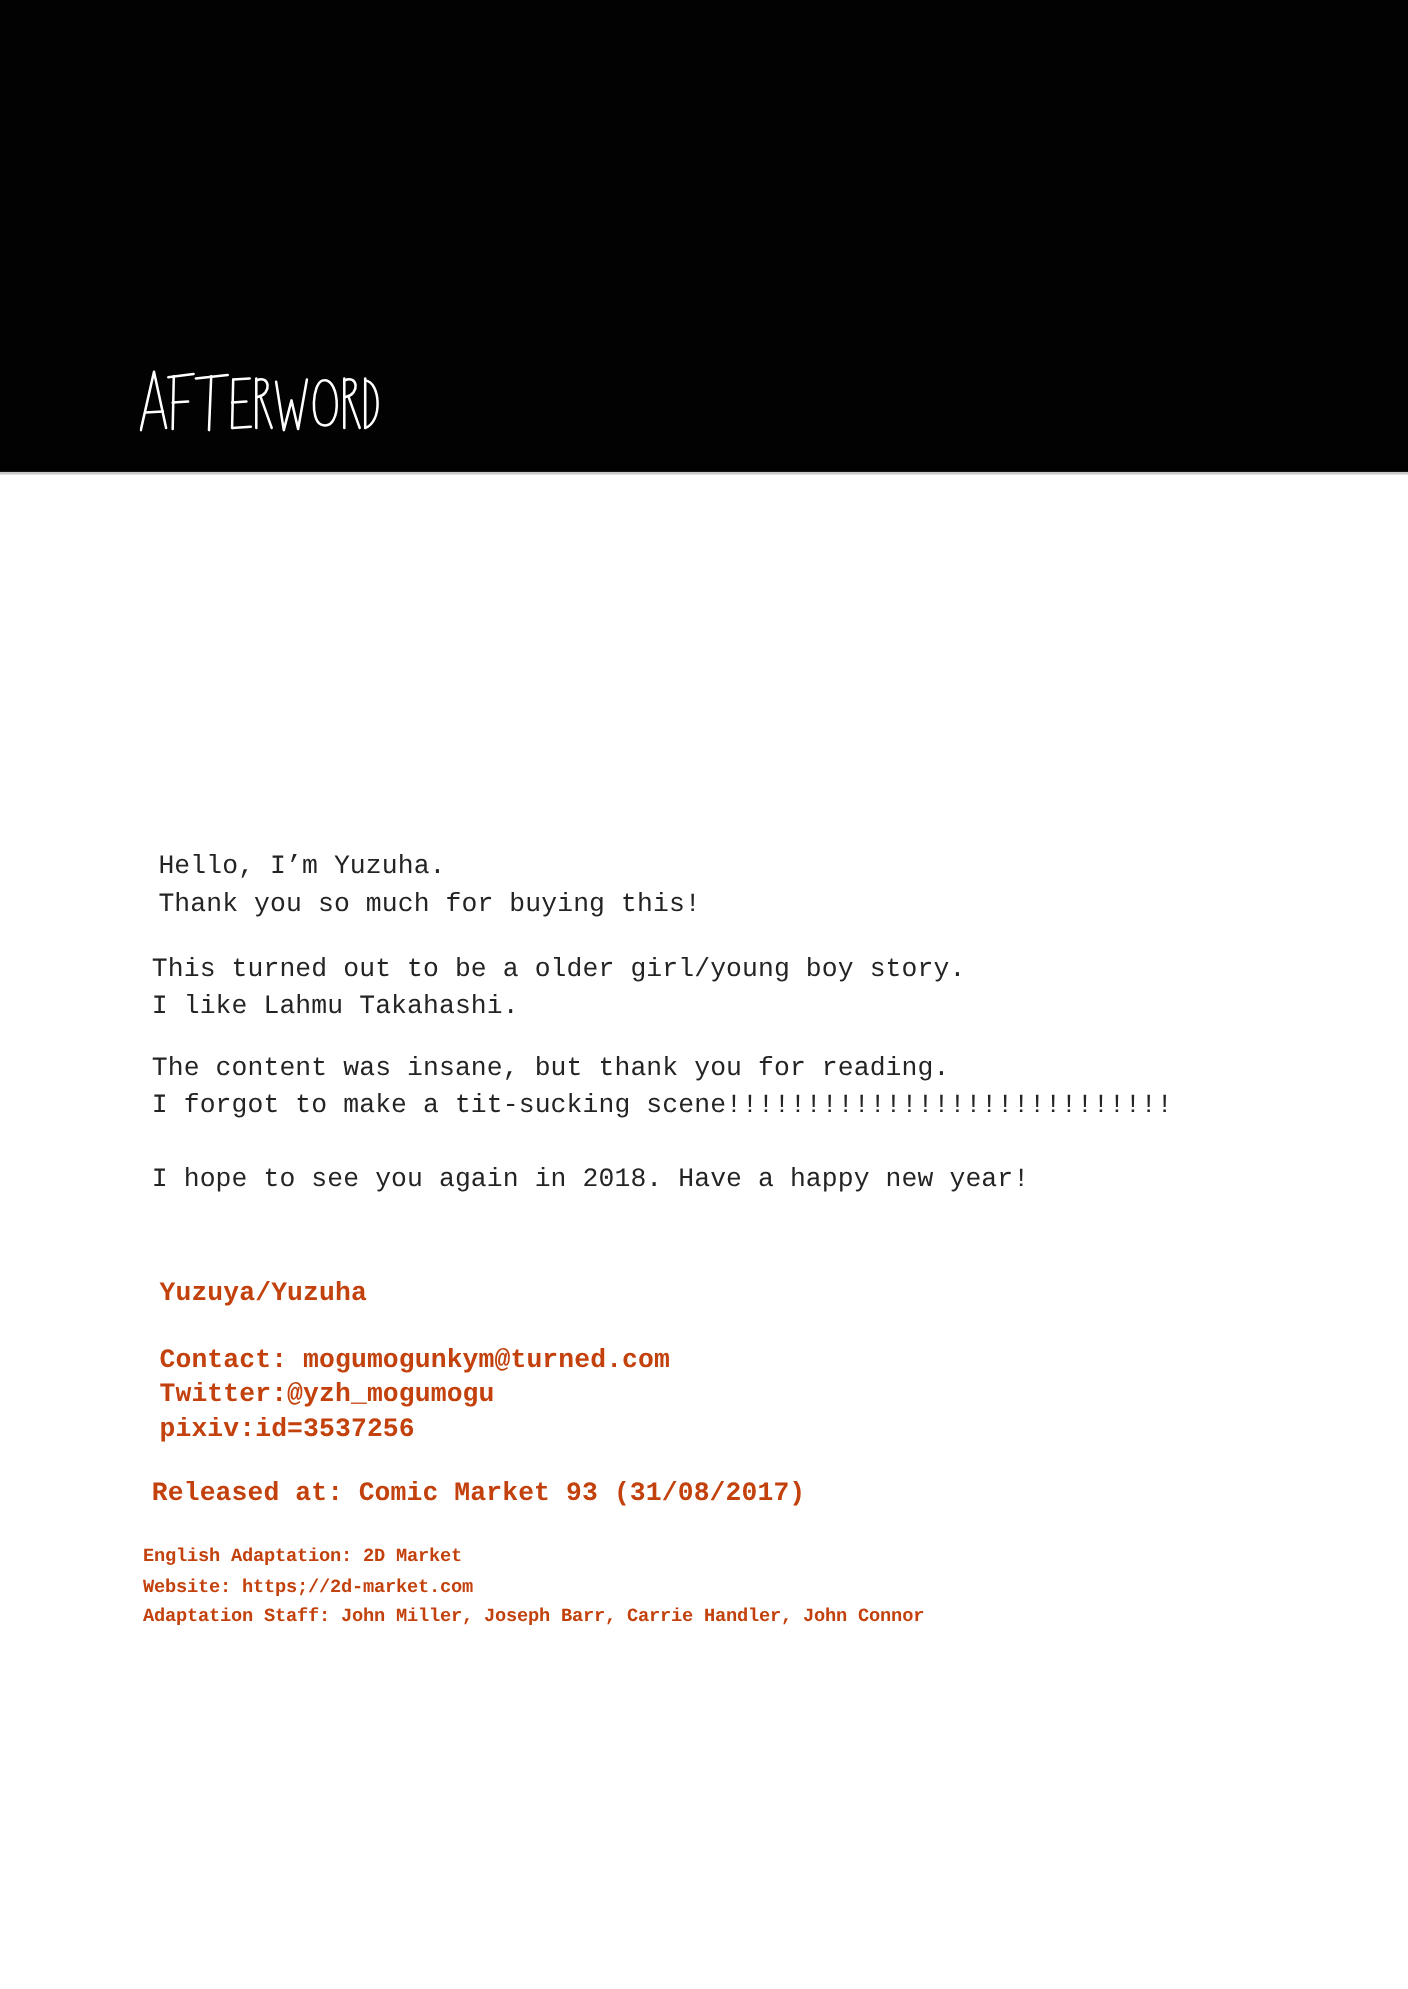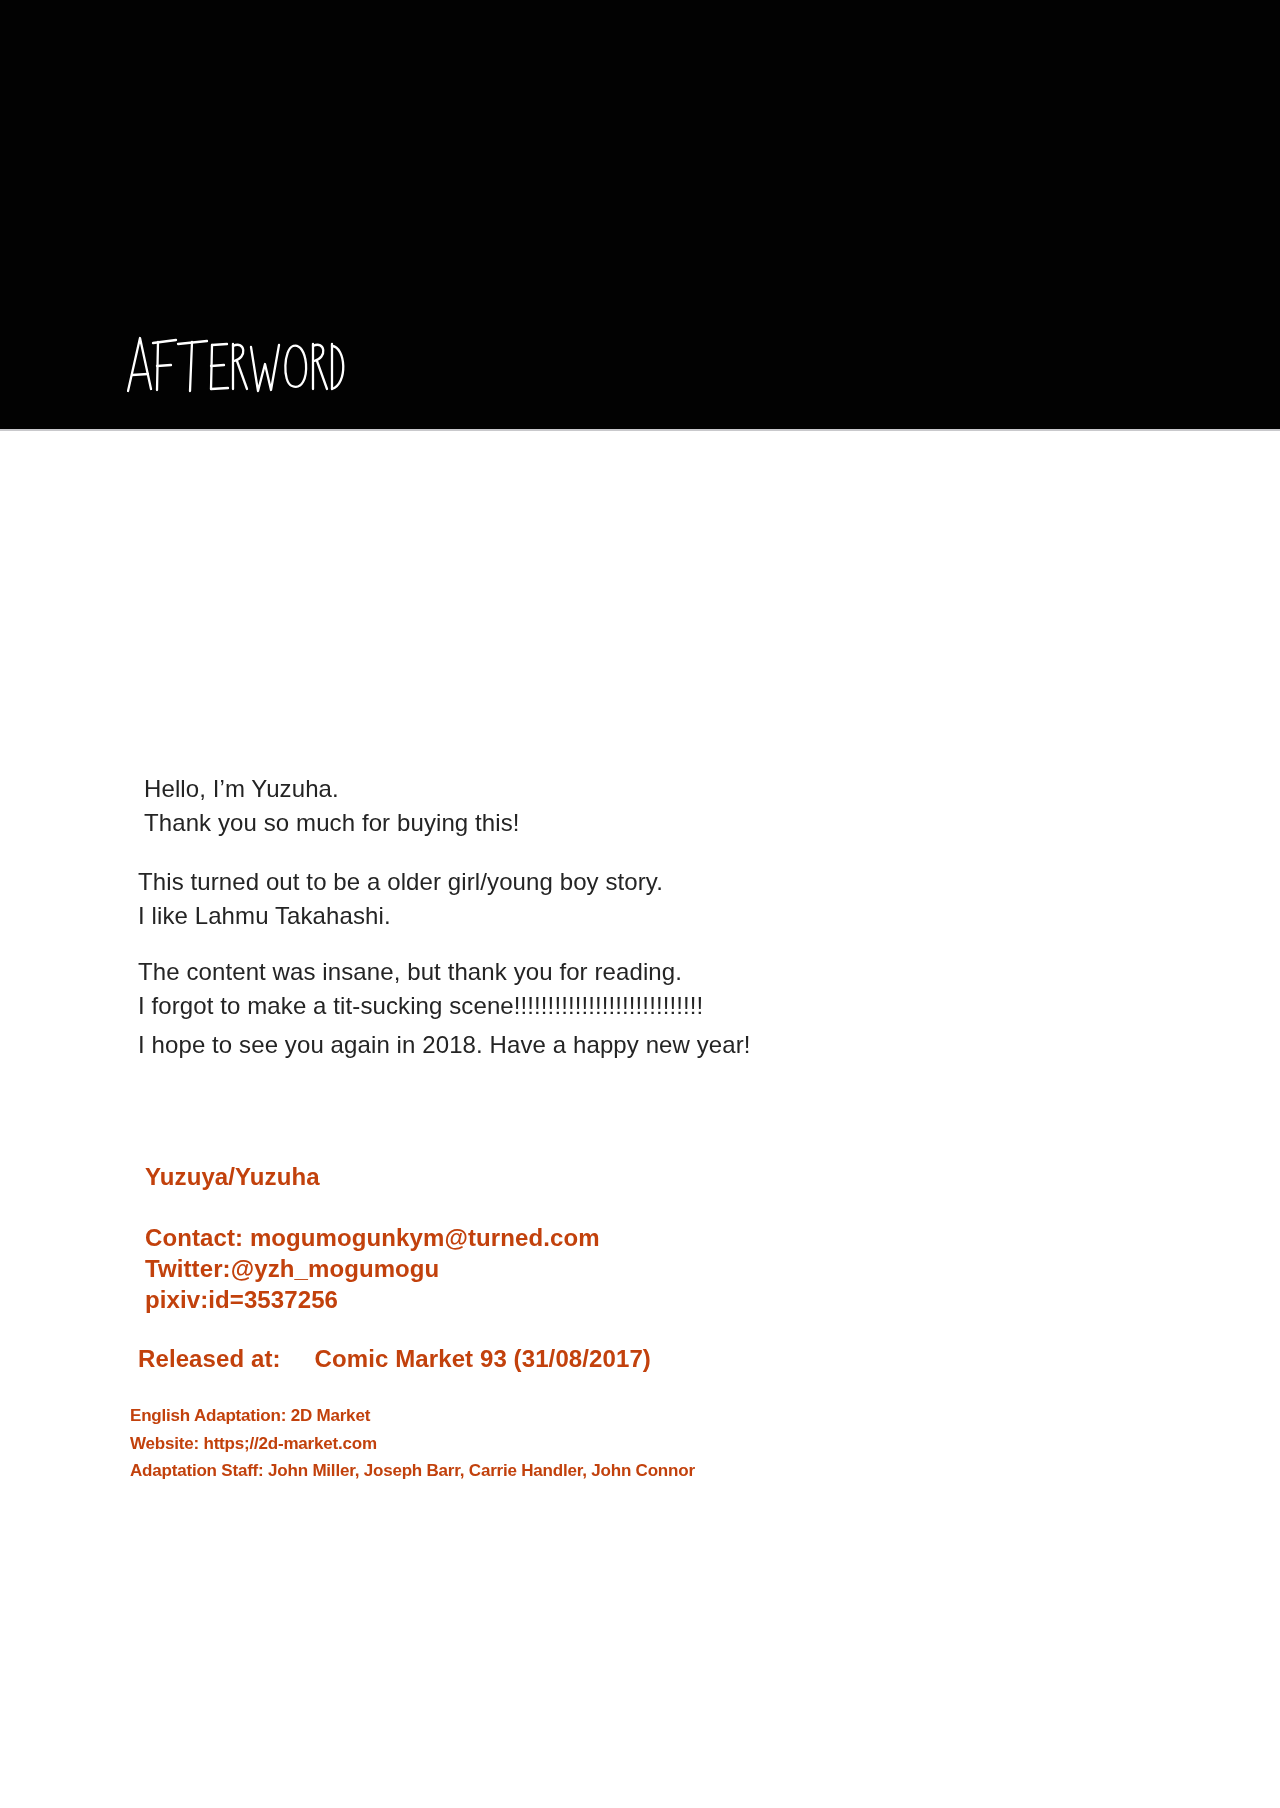--- a/index.html
+++ b/index.html
@@ -1,21 +1,21 @@
 <!DOCTYPE html>
 <html><head>
 <meta charset="utf-8">
 <style>
   html, body { margin: 0; padding: 0; background: #ffffff; }
   .page {
     position: relative;
     width: 1280px;
     height: 1808px;
     background: #ffffff;
-    font-family: Liberation Sans, sans-serif;
+    font-family: Liberation Mono, monospace;
     overflow: hidden;
   }
   .header-band {
     position: absolute;
     left: 0; top: 0;
     width: 1280px;
     height: 429px;
     background: #020202;
     border-bottom: 2px solid #c9c9cc;
   }
@@ -34,21 +34,21 @@
     letter-spacing: 0.1px;
     white-space: nowrap;
   }
   .bold { font-weight: bold; color: #c2410c; }
   .contact-block { line-height: 31px; }
   .adaptation-block {
     font-size: 17px;
     line-height: 27.5px;
     letter-spacing: -0.2px;
   }
-  .release-label { margin-right: 34px; }
+  .release-label { margin-right: 14px; }
 </style>
 </head>
 <body>
 
 <div class="page">
 
   <div class="header-band">
     <div class="afterword-title" role="img" aria-label="AFTERWORD">
       <svg width="222" height="58" viewBox="0 0 222 58">
         <g stroke="#ffffff" stroke-width="2.3" fill="none" stroke-linecap="round" stroke-linejoin="round">
@@ -95,21 +95,21 @@
   <div class="txt" style="left:138px; top:865px;">
     <div>This turned out to be a older girl/young boy story.</div>
     <div>I like Lahmu Takahashi.</div>
   </div>
 
   <div class="txt" style="left:138px; top:955px;">
     <div>The content was insane, but thank you for reading.</div>
     <div>I forgot to make a tit-sucking scene!!!!!!!!!!!!!!!!!!!!!!!!!!!!</div>
   </div>
 
-  <div class="txt" style="left:138px; top:1028px;">
+  <div class="txt" style="left:138px; top:1056px;">
     <div>I hope to see you again in 2018. Have a happy new year!</div>
   </div>
 
   <div class="txt bold" style="left:145px; top:1160px;">Yuzuya/Yuzuha</div>
 
   <div class="txt bold contact-block" style="left:145px; top:1222px;">
     <div>Contact: mogumogunkym@turned.com</div>
     <div>Twitter:@yzh_mogumogu</div>
     <div>pixiv:id=3537256</div>
   </div>

